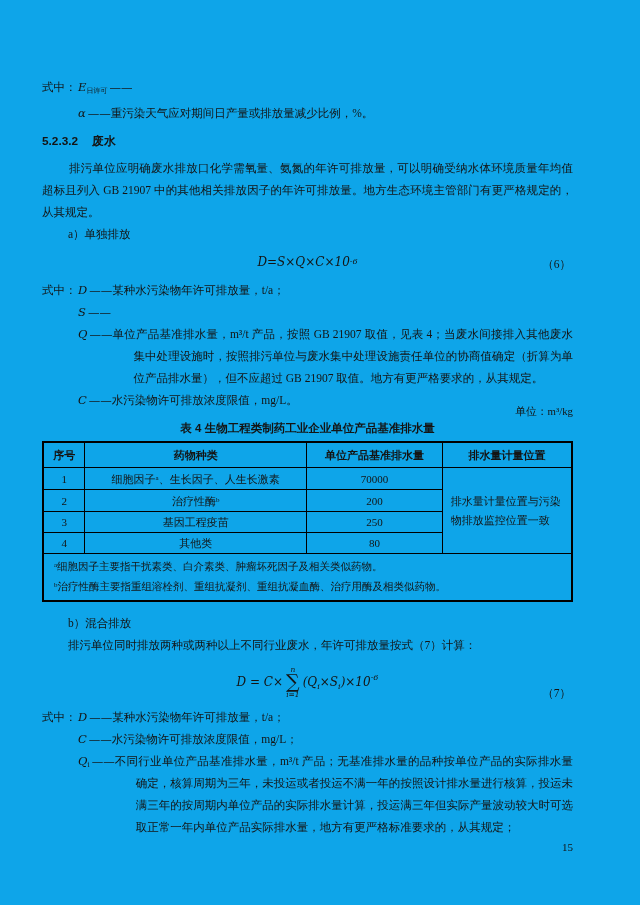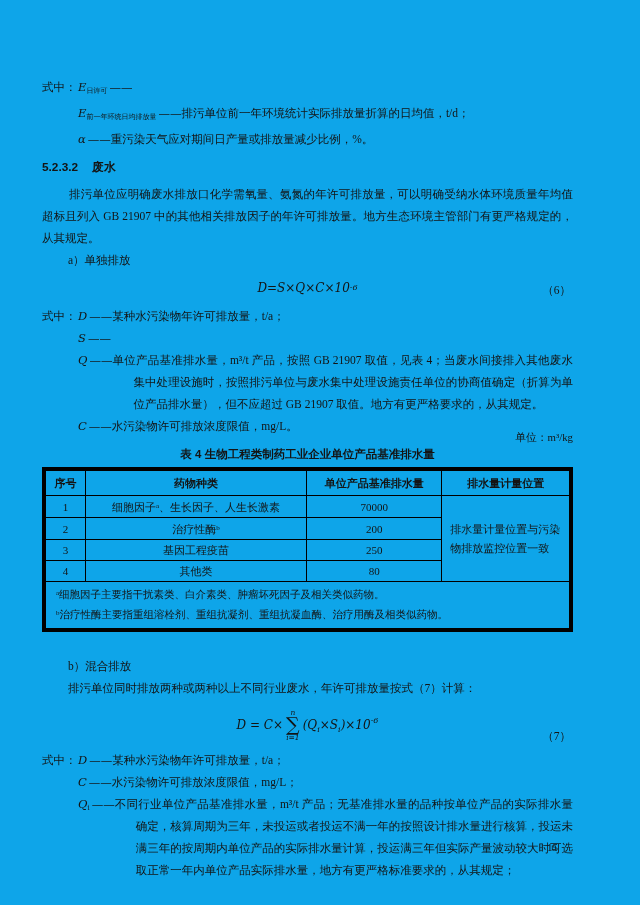--- a/index.html
+++ b/index.html
@@ -37,46 +37,41 @@
   .formula sup { font-size:8px; vertical-align:6px; }
   .formula sub { font-size:8px; vertical-align:-3px; }
   .f-expr { display:inline-flex; align-items:center; }
   .sum { display:inline-flex; flex-direction:column; align-items:center; line-height:1; margin:0 3px; }
   .sum-top,.sum-bot { font-size:7.5px; font-style:italic; }
   .sum-sym { font-size:19px; font-style:normal; line-height:0.9; }
   
   .tbl-caption { position:relative; text-align:center; margin:9px 0 5px; line-height:16px; }
   .tbl-title { font-family:"Liberation Sans",sans-serif; font-weight:bold; font-size:11.5px; }
   .tbl-unit { position:absolute; right:0; bottom:17px; font-size:10.8px; }
-  table { width:100%; border-collapse:collapse; border:4px solid #000000; font-size:11px; }
+  table { width:100%; border-collapse:collapse; border:2px solid #000000; font-size:11px; }
   th,td { border:1px solid #000; text-align:center; padding:2px 2px; line-height:16px; }
   th { font-family:"Liberation Sans",sans-serif; font-weight:bold; padding:4px 2px; }
   td sup, .fnote sup { font-size:7px; vertical-align:3px; }
   td.merged { padding:0 8px; }
   td.merged div { text-align:left; line-height:19px; }
   tr.fnrow td { text-align:left; padding:2px 0 4px 10px; }
   .fnote { line-height:19px; font-size:10.5px; }
-  .spacer-b { margin-top:23px; }
-  
-  .page-num { position:absolute; right:82px; bottom:47px; font-size:11px; }
+  .spacer-b { margin-top:10px; }
+  
+  .page-num { position:absolute; right:67px; bottom:47px; font-size:11px; }
 </style>
 </head>
 <body>
 
 <div class="page">
 
   <div>
     <div class="lg-row">
       <span class="lg-spacer">式中：</span>
       <span class="sym"><i>E</i><sub>日许可</sub><span class="dash">——</span></span>
-    </div>
-    <div class="lg-row">
-      <span class="lg-spacer"></span>
-      <span class="sym"><i>E</i><sub>前一年环统日均排放量</sub><span class="dash">——</span></span>
-      <span class="desc">排污单位前一年环境统计实际排放量折算的日均值，t/d；</span>
     </div>
     <div class="lg-row">
       <span class="lg-spacer"></span>
       <span class="sym"><i>α</i><span class="dash">——</span></span>
       <span class="desc">重污染天气应对期间日产量或排放量减少比例，%。</span>
     </div>
   </div>
 
   <div class="heading">
     <span>5.2.3.2</span><span class="hsp">废水</span>

